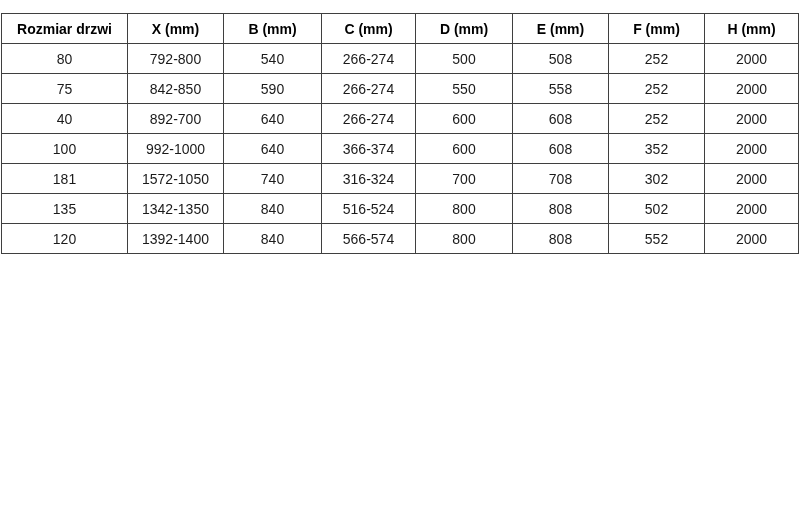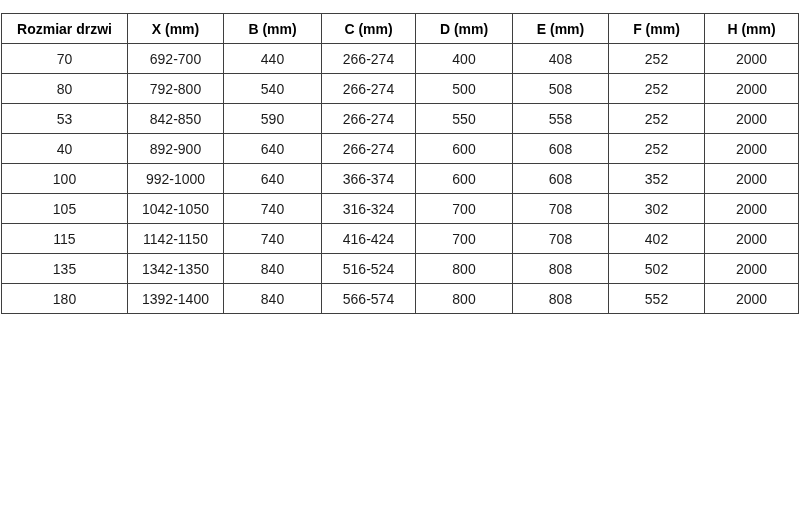--- a/index.html
+++ b/index.html
@@ -71,101 +71,81 @@
           <th>B (mm)</th>
           <th>C (mm)</th>
           <th>D (mm)</th>
           <th>E (mm)</th>
           <th>F (mm)</th>
           <th>H (mm)</th>
         </tr>
     </thead>
     <tbody>
         <tr>
-          <td>70</td>
-          <td>692-700</td>
-          <td>440</td>
-          <td>266-274</td>
-          <td>400</td>
-          <td>408</td>
-          <td>252</td>
-          <td>2000</td>
-        </tr>
-        <tr>
           <td>80</td>
           <td>792-800</td>
           <td>540</td>
           <td>266-274</td>
           <td>500</td>
           <td>508</td>
           <td>252</td>
           <td>2000</td>
         </tr>
         <tr>
-          <td>53</td>
+          <td>75</td>
           <td>842-850</td>
           <td>590</td>
           <td>266-274</td>
           <td>550</td>
           <td>558</td>
           <td>252</td>
           <td>2000</td>
         </tr>
         <tr>
           <td>40</td>
-          <td>892-900</td>
+          <td>892-700</td>
           <td>640</td>
           <td>266-274</td>
           <td>600</td>
           <td>608</td>
           <td>252</td>
           <td>2000</td>
         </tr>
         <tr>
           <td>100</td>
           <td>992-1000</td>
           <td>640</td>
           <td>366-374</td>
           <td>600</td>
           <td>608</td>
           <td>352</td>
           <td>2000</td>
         </tr>
         <tr>
-          <td>105</td>
-          <td>1042-1050</td>
+          <td>181</td>
+          <td>1572-1050</td>
           <td>740</td>
           <td>316-324</td>
           <td>700</td>
           <td>708</td>
           <td>302</td>
-          <td>2000</td>
-        </tr>
-        <tr>
-          <td>115</td>
-          <td>1142-1150</td>
-          <td>740</td>
-          <td>416-424</td>
-          <td>700</td>
-          <td>708</td>
-          <td>402</td>
           <td>2000</td>
         </tr>
         <tr>
           <td>135</td>
           <td>1342-1350</td>
           <td>840</td>
           <td>516-524</td>
           <td>800</td>
           <td>808</td>
           <td>502</td>
           <td>2000</td>
         </tr>
         <tr>
-          <td>180</td>
+          <td>120</td>
           <td>1392-1400</td>
           <td>840</td>
           <td>566-574</td>
           <td>800</td>
           <td>808</td>
           <td>552</td>
           <td>2000</td>
         </tr>
       </tbody>
   </table>

